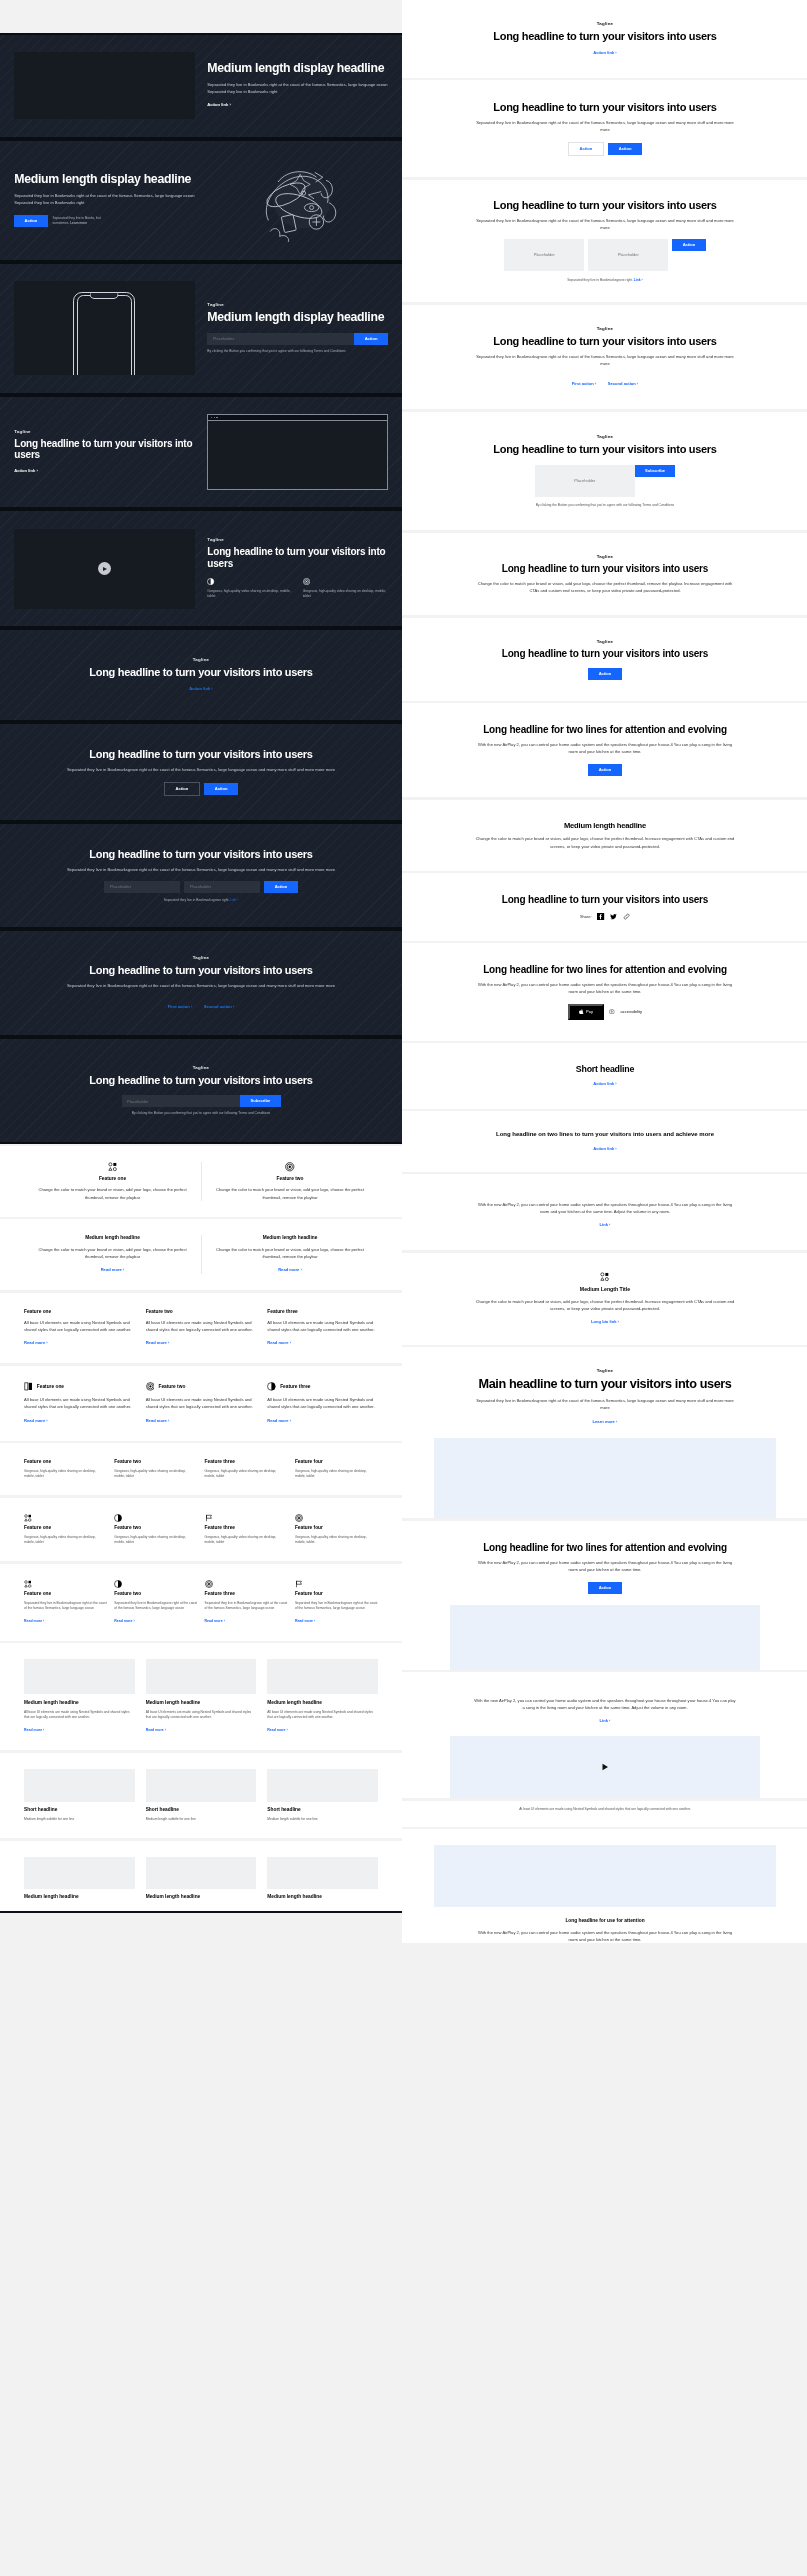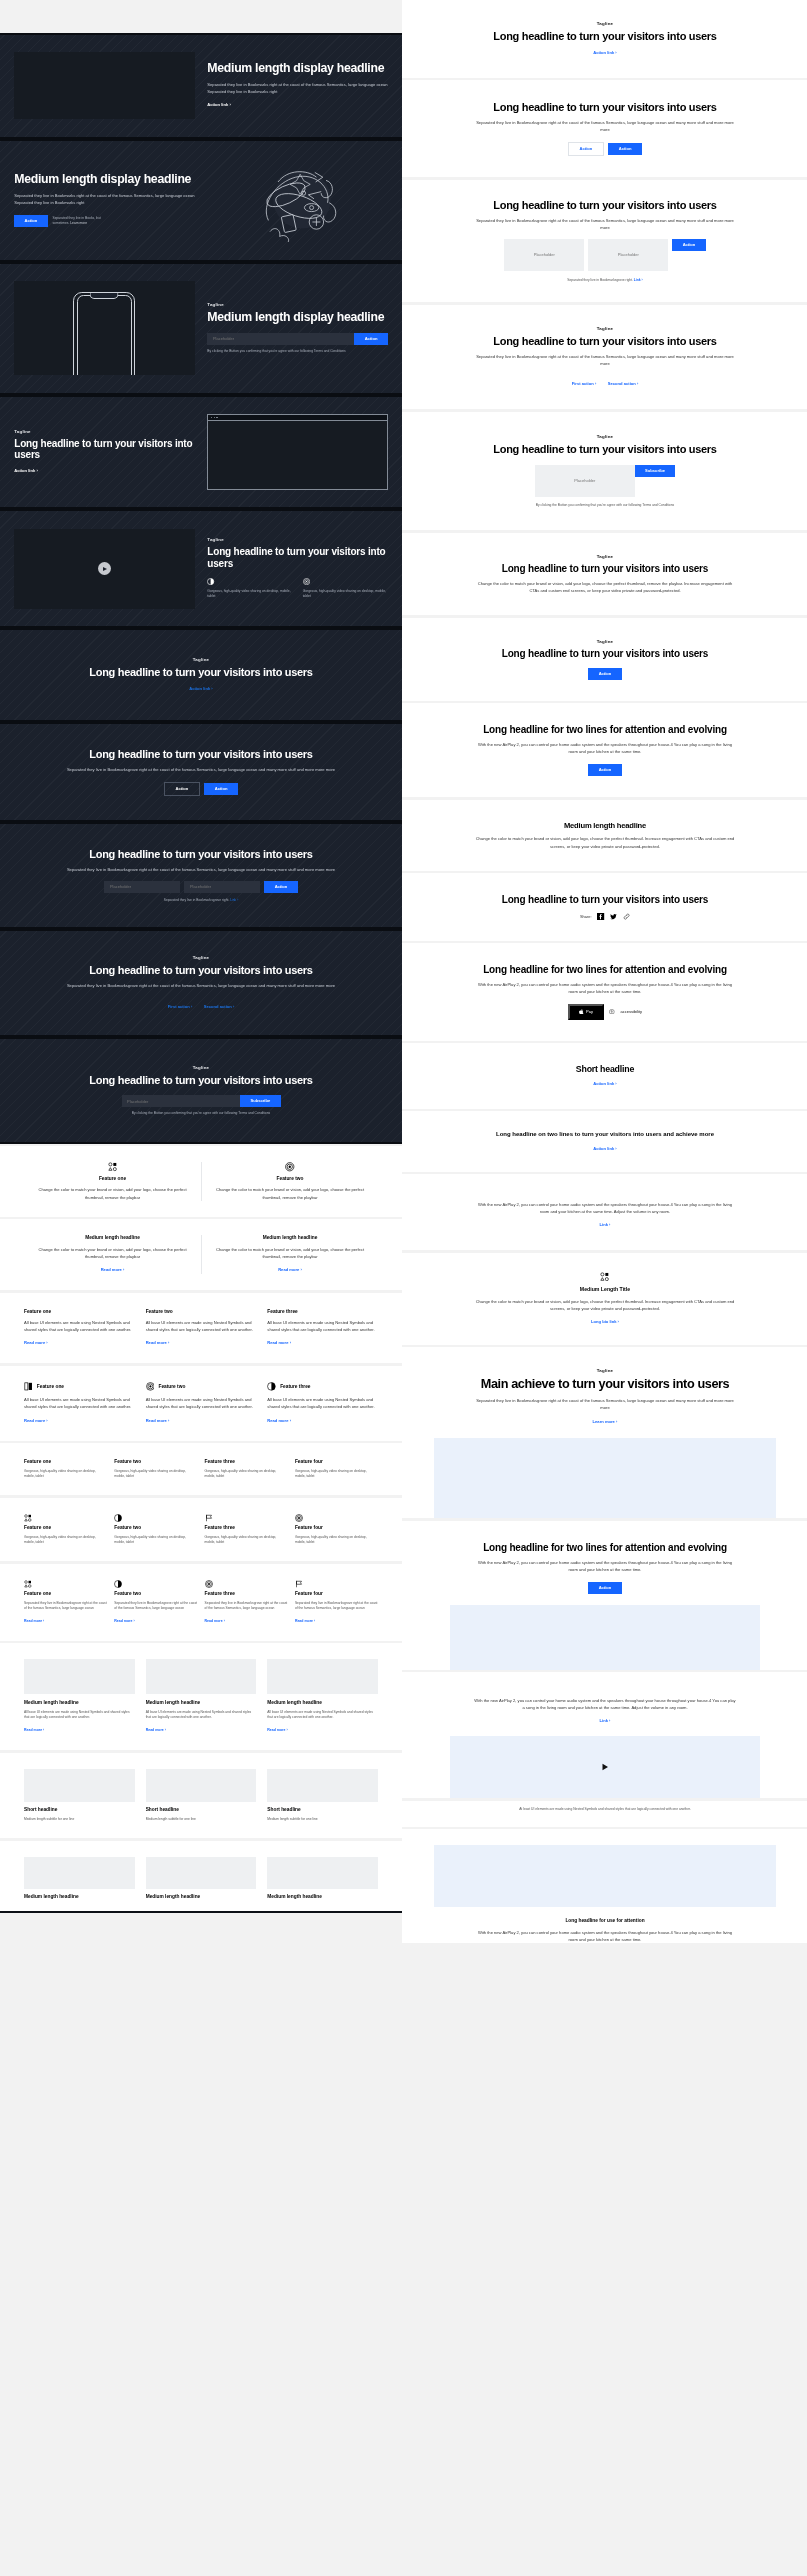--- a/index.html
+++ b/index.html
@@ -717,21 +717,21 @@
           <path d="M4 9.5 l2.6 4.5 h-5.2z" fill="none" stroke="#000" stroke-width="1.1"></path>
           <circle cx="11.5" cy="12" r="2.6" fill="none" stroke="#000" stroke-width="1.1"></circle>
         </svg>
       <h4 style="font-size:5.2px">Medium Length Title</h4>
       <div class="body-sm">Change the color to match your brand or vision, add your logo, choose the perfect thumbnail. Increase engagement with CTAs and custom end screens, or keep your video private and password-protected.</div>
       <a class="alink"><span>Long bio link</span> <span>›</span></a>
     </section>
 
     <section class="lt" style="padding:21px 32px 0">
       <div class="tagline">Tagline</div>
-      <div class="h-main">Main achieve to turn your visitors into users</div>
+      <div class="h-main">Main headline to turn your visitors into users</div>
       <div class="body-sm">Separated they live in Bookmarksgrove right at the coast of the famous Semantics, large language ocean and many more stuff and more more more</div>
       <a class="alink"><span>Learn more</span> <span>›</span></a>
       <div class="imgph" style="height:80px;margin-top:12.7px"></div>
     </section>
 
     <section class="lt" style="padding:21px 48px 0">
       <div class="h-long-sm">Long headline for two lines for attention and evolving</div>
       <div class="body-sm">With the new AirPlay 2, you can control your home audio system and the speakers throughout your house.4 You can play a song in the living room and your kitchen at the same time.</div>
       <div class="btnrow center">
           <button class="btn">Action</button>

